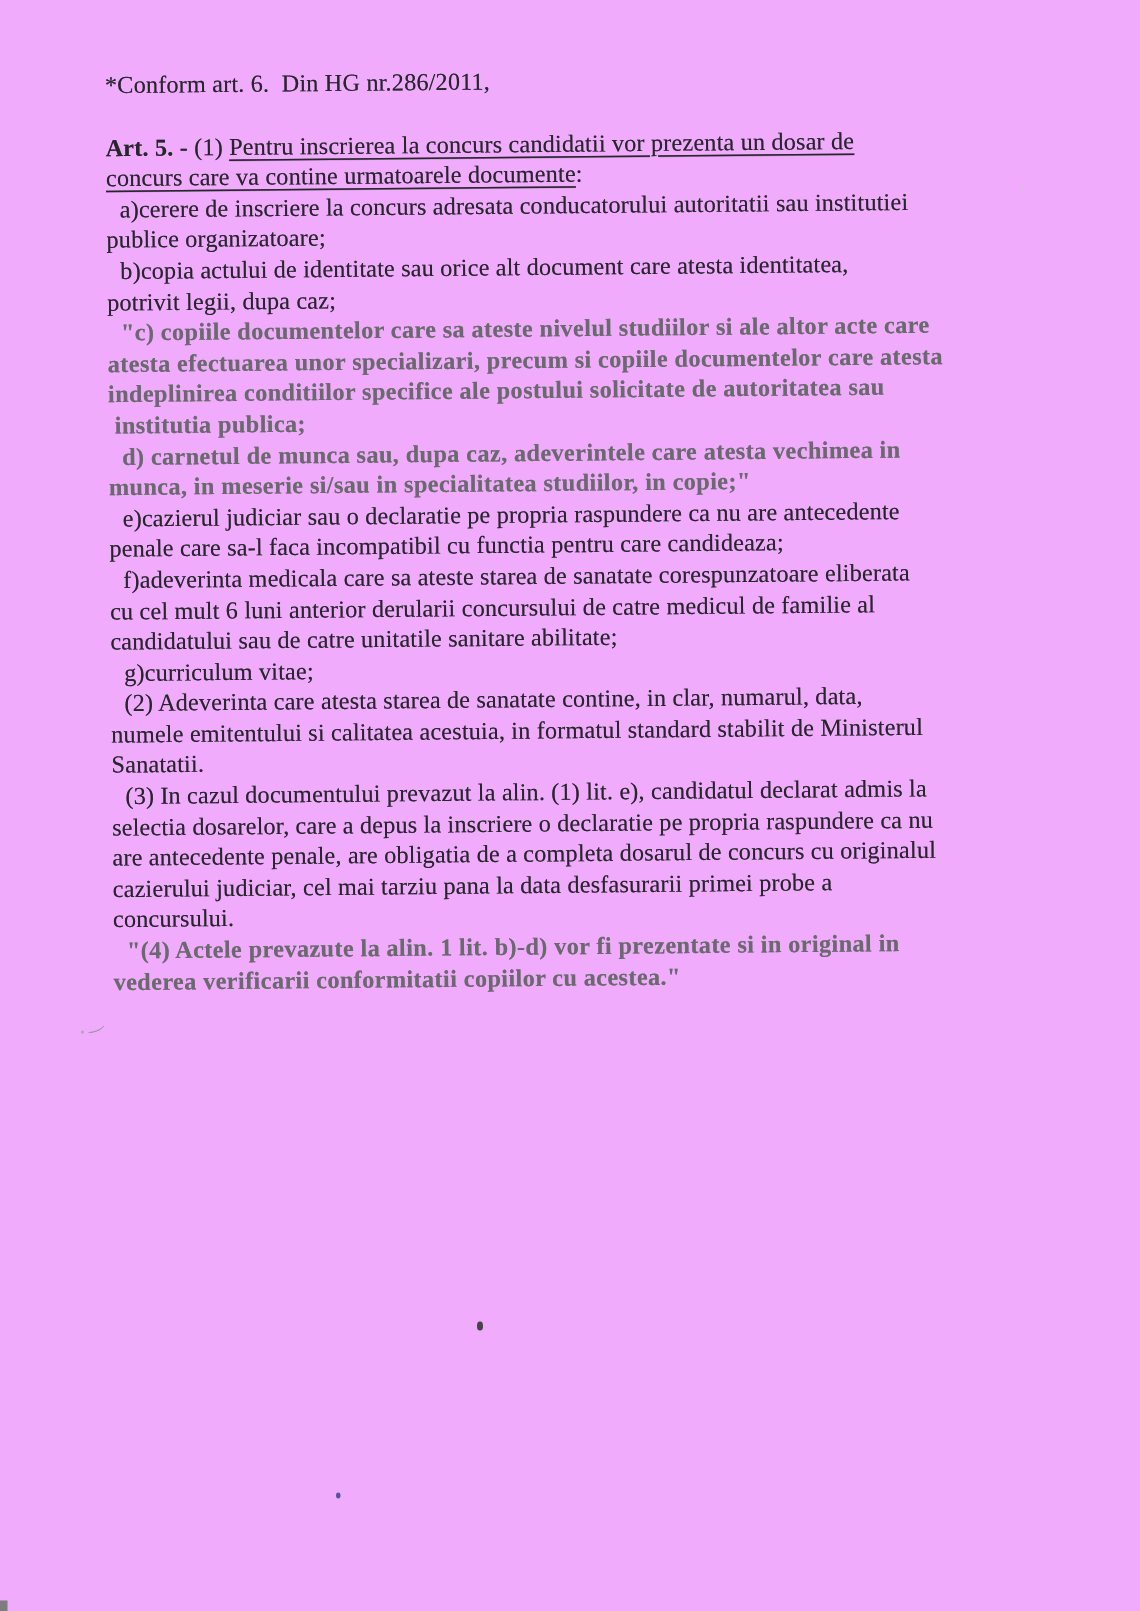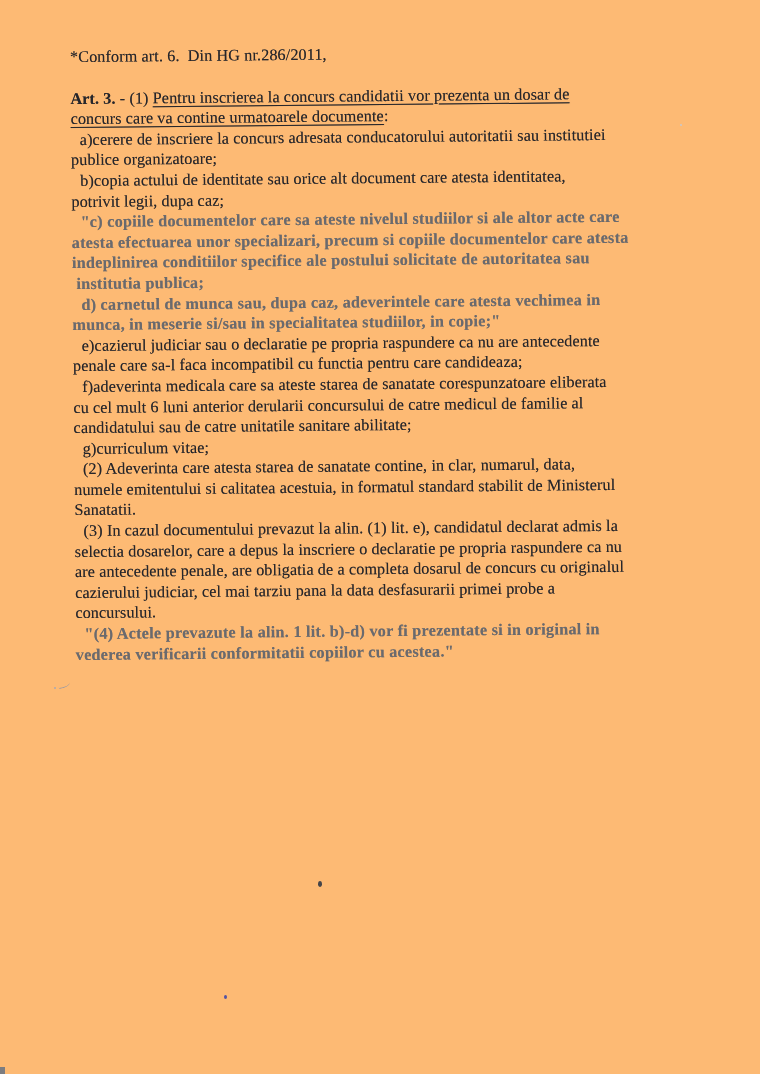--- a/index.html
+++ b/index.html
@@ -7,21 +7,21 @@
     width: 760px;
     height: 1074px;
     overflow: hidden;
     background: #ffffff;
     font-family: "Liberation Serif", "DejaVu Serif", serif;
   }
   .page {
     position: relative;
     width: 760px;
     height: 1074px;
-    background: #fdba74;
+    background: #f0abfc;
   }
   .content {
     position: absolute;
     left: 70px;
     top: 47px;
     width: 645px;
     transform: rotate(-0.55deg);
     transform-origin: 10px 10px;
     font-size: 16.2px;
     line-height: 20.6px;
@@ -81,21 +81,21 @@
   }
 </style>
 </head>
 <body>
 
 <div class="page">
   <div class="content">
 
     <p class="header-note">*Conform art. 6.  Din HG nr.286/2011,</p>
 
-    <p class="para intro"><span class="bold-seg">Art. 3. - </span><span>(1) </span><span class="underlined">Pentru inscrierea la concurs candidatii vor prezenta un dosar de
+    <p class="para intro"><span class="bold-seg">Art. 5. - </span><span>(1) </span><span class="underlined">Pentru inscrierea la concurs candidatii vor prezenta un dosar de
 concurs care va contine urmatoarele documente</span><span>:</span></p>
 
     <p class="para">a)cerere de inscriere la concurs adresata conducatorului autoritatii sau institutiei
 publice organizatoare;</p>
 
     <p class="para">b)copia actului de identitate sau orice alt document care atesta identitatea,
 potrivit legii, dupa caz;</p>
 
     <p class="para gray-bold">"c) copiile documentelor care sa ateste nivelul studiilor si ale altor acte care
 atesta efectuarea unor specializari, precum si copiile documentelor care atesta

